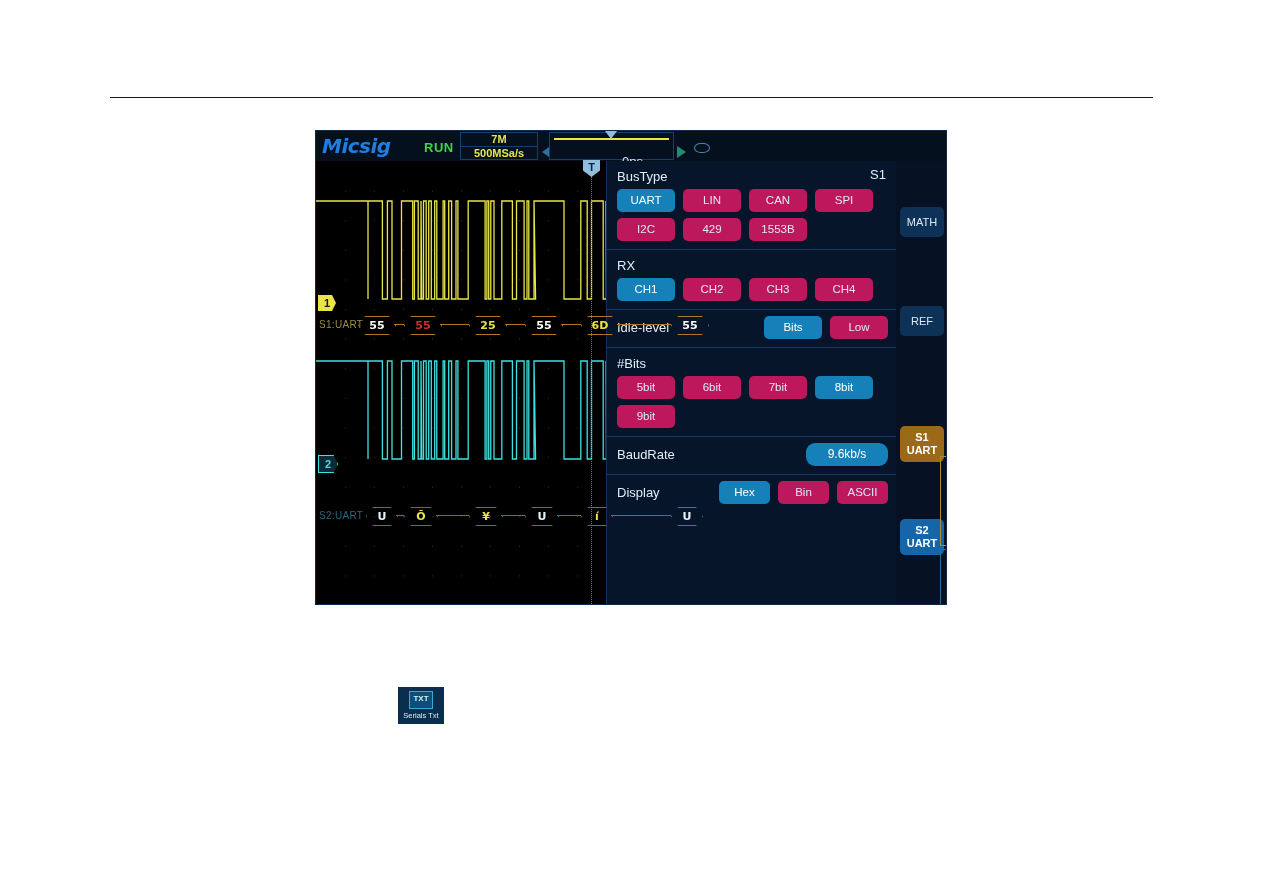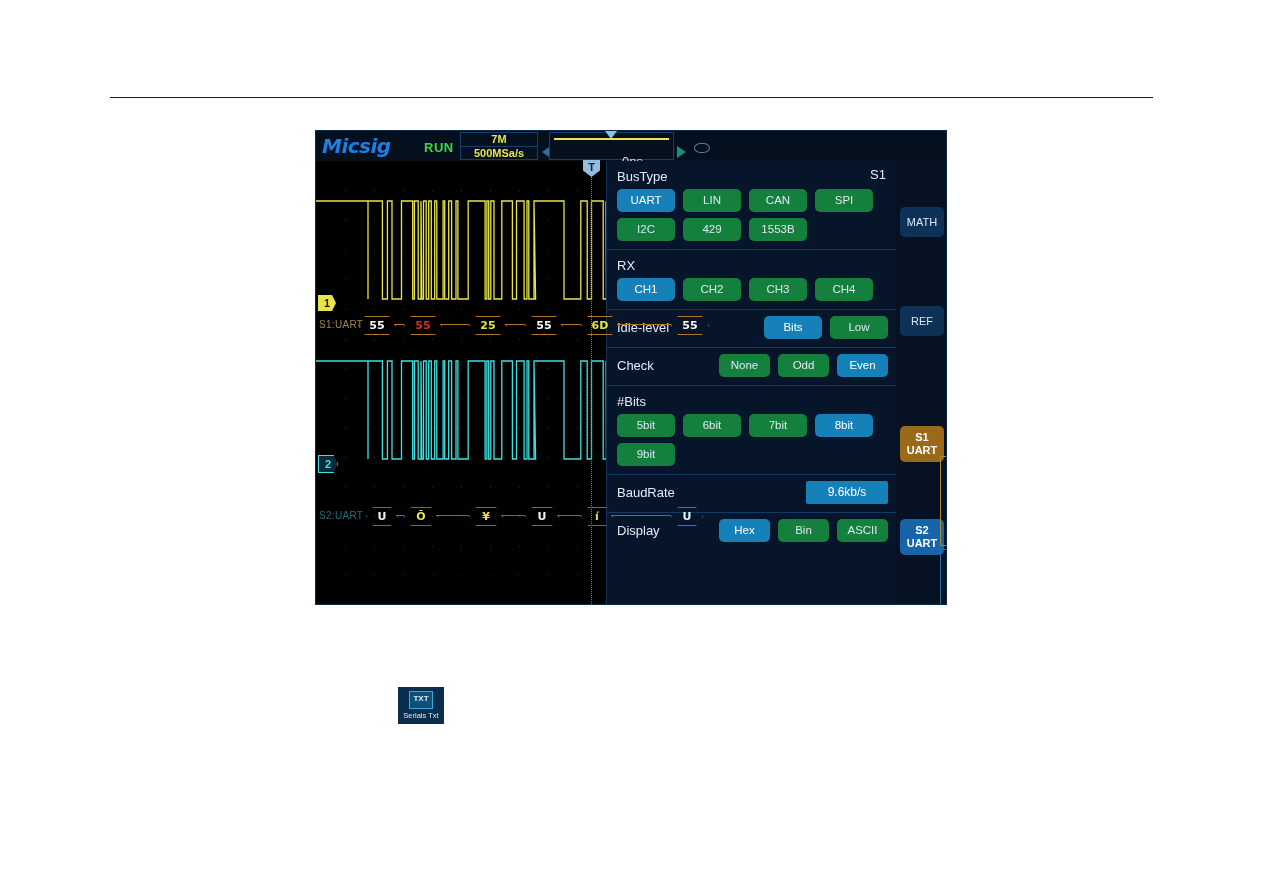--- a/index.html
+++ b/index.html
@@ -119,30 +119,30 @@
   .menu-row{
     position:relative;padding:6px 8px 8px 10px;
     border-bottom:1px solid #143a63;
   }
   .menu-row.noline{border-bottom:none;}
   .row-label{font-size:13px;color:#e3ecf6;margin-bottom:5px;display:inline-block;}
   .s1tag{position:absolute;right:10px;top:6px;font-size:13px;color:#e3ecf6;}
   .btns{display:flex;gap:8px;flex-wrap:wrap;}
   .btn{
     width:58px;height:23px;line-height:23px;text-align:center;
-    background:#15803d;border-radius:5px;font-size:11.5px;color:#dce8f4;
+    background:#be185d;border-radius:5px;font-size:11.5px;color:#dce8f4;
     cursor:pointer;box-sizing:border-box;
   }
   .btn.sel{background:#1581b8;color:#ffffff;}
   .inline-row{display:flex;align-items:center;gap:8px;}
   .inline-row .row-label{margin-bottom:0;min-width:86px;}
   .spacer{flex:1;}
   .baudval{
     width:82px;height:23px;line-height:23px;text-align:center;
-    background:#1581b8;border-radius:2px;font-size:12px;color:#fff;
+    background:#1581b8;border-radius:9px;font-size:12px;color:#fff;
   }
   
   .rail{
     position:absolute;left:580px;top:30px;width:52px;height:475px;
     background:#061124;
   }
   .rail-btn{
     position:absolute;left:4px;width:44px;height:30px;
     background:#0e3257;border-radius:5px;font-size:11px;color:#dbe8f5;
     text-align:center;line-height:30px;cursor:pointer;
@@ -404,29 +404,20 @@
 
     <div class="menu-row">
       <div class="inline-row">
         <span class="row-label">Idle-level</span>
         <div class="spacer"></div>
         <div class="btn sel">Bits</div>
         <div class="btn">Low</div>
       </div>
     </div>
 
-    <div class="menu-row">
-      <div class="inline-row">
-        <span class="row-label">Check</span>
-        <div class="spacer"></div>
-        <div class="btn">None</div>
-        <div class="btn">Odd</div>
-        <div class="btn sel">Even</div>
-      </div>
-    </div>
 
     <div class="menu-row">
       <span class="row-label">#Bits</span>
       <div class="btns" style="margin-bottom:6px;">
         <div class="btn">5bit</div>
         <div class="btn">6bit</div>
         <div class="btn">7bit</div>
         <div class="btn sel">8bit</div>
       </div>
       <div class="btns">

